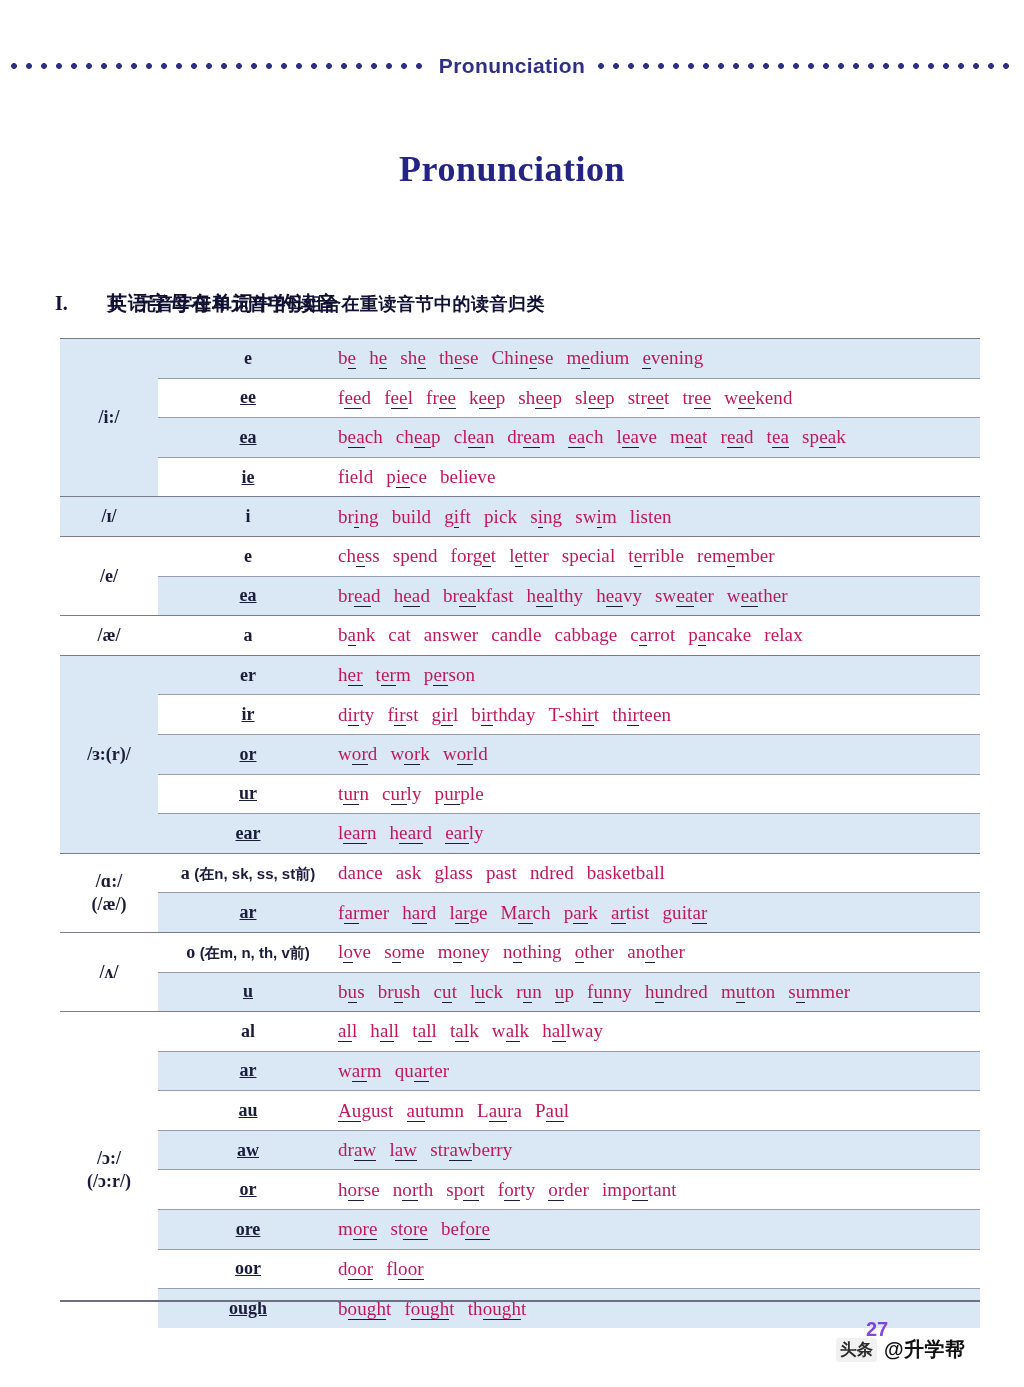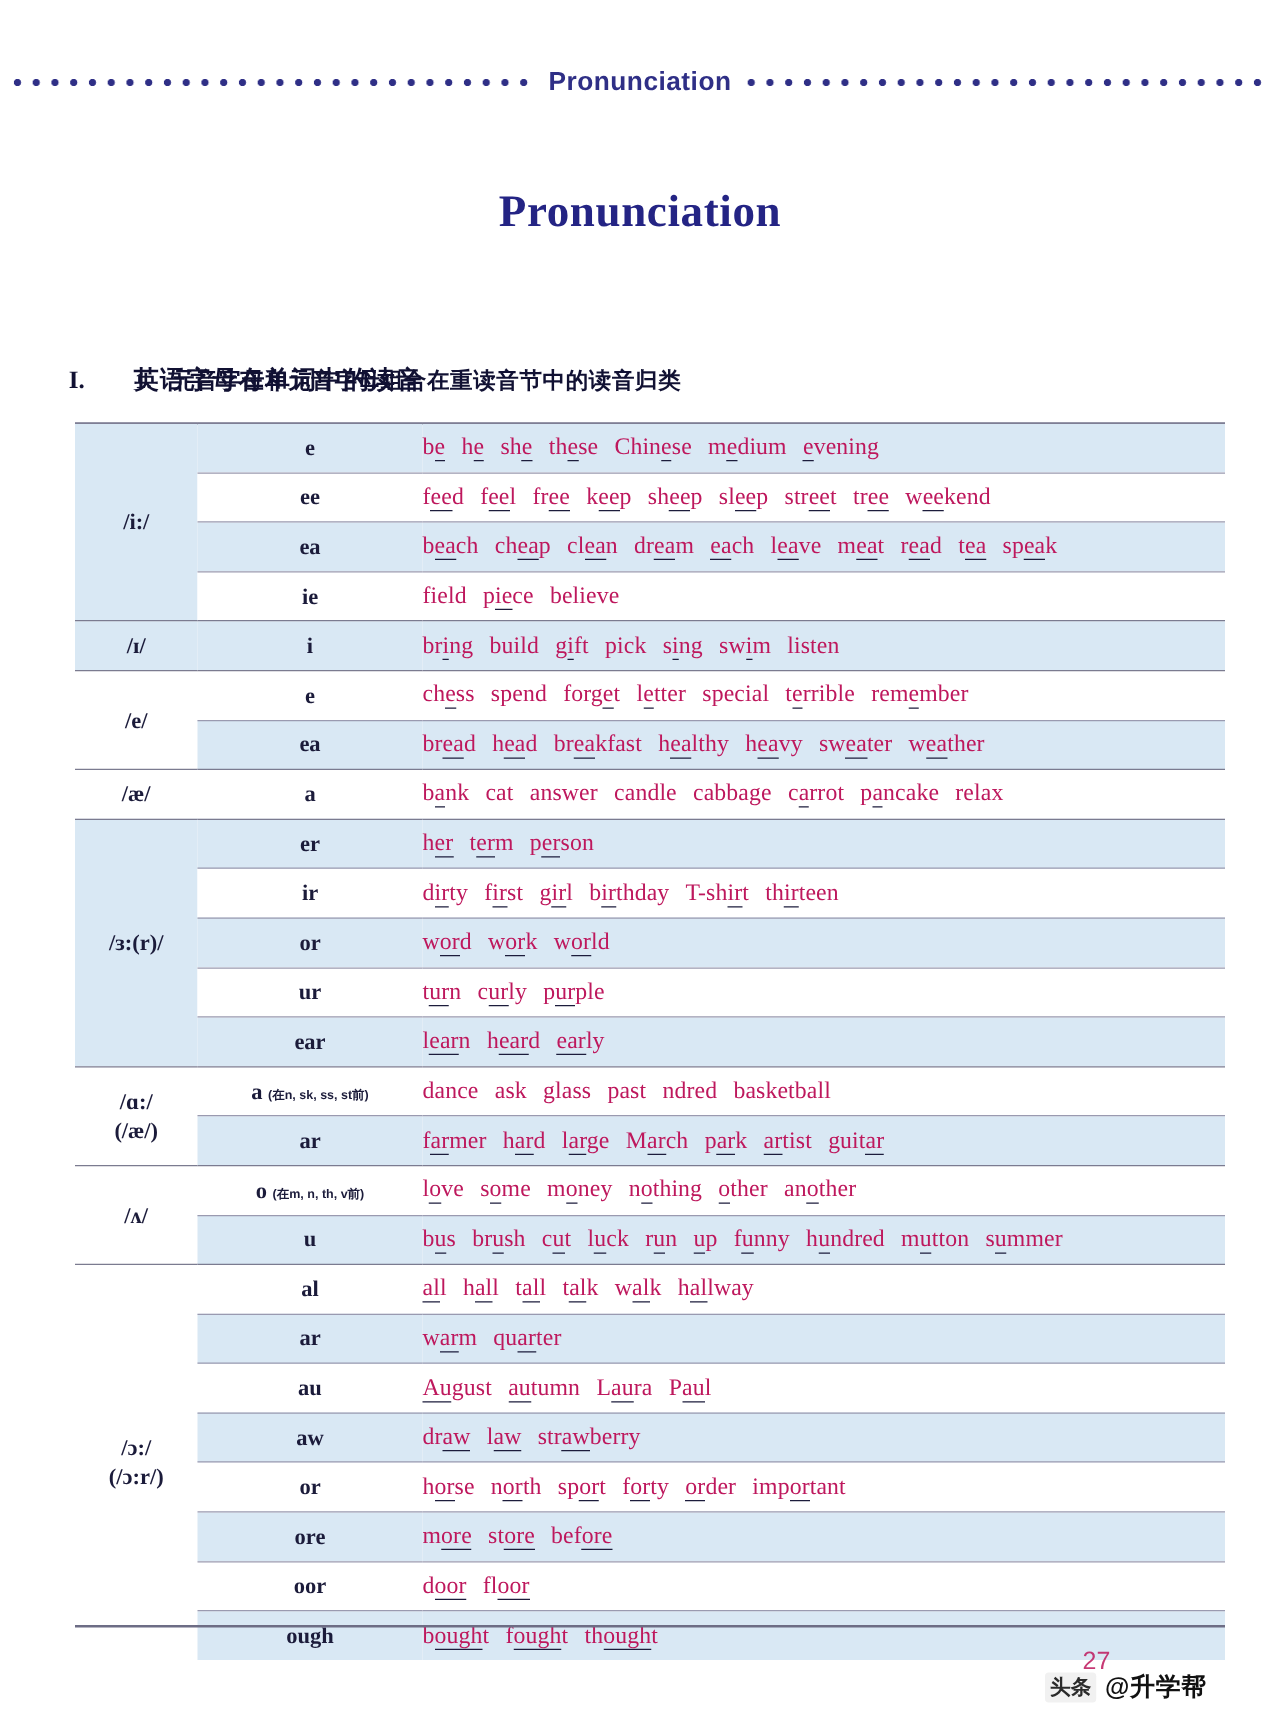--- a/index.html
+++ b/index.html
@@ -115,21 +115,21 @@
     line-height: 1.25;
   }
   td.letter {
     width: 180px;
     text-align: center;
     font-size: 18px;
     font-weight: bold;
     color: #1b1b3a;
   }
   td.letter .small-cn {
-    font-size: 10px;
+    font-size: 15px;
     font-weight: bold;
     font-family: "Liberation Sans", sans-serif;
     margin-top: 44px;
   }
   td.words {
     padding-left: 22px;
     font-size: 19px;
     color: #be185d;
     white-space: nowrap;
     letter-spacing: .1px;
@@ -142,21 +142,21 @@
 
   tr.shade td { background: #d9e8f4; }
   tr.plain td { background: #ffffff; }
 
   
   tr.grp-top td.phon-border,
   tr.grp-top td.letter,
   tr.grp-top td.words { border-top: 1.4px solid #7b7b90; }
   tr.grp-top td.phon { border-top: 1.4px solid #7b7b90; }
   tr.row-top td.letter,
-  tr.row-top td.words { border-top: 1.1px solid #9a9ab0; }
+  tr.row-top td.words { border-top: 1.1px solid #9a9ab0; text-decoration: underline; }
 
   .tbl-topline {
     position: absolute;
     top: 338px;
     left: 60px;
     width: 920px;
     height: 1.6px;
     background: #6d6d85;
   }
   .tbl-botline {
@@ -168,22 +168,22 @@
     background: #6d6d85;
   }
 
   
   .page-num {
     position: absolute;
     left: 866px;
     top: 1318px;
     font-family: "Liberation Sans", sans-serif;
     font-size: 20px;
-    font-weight: normal;
-    color: #be185d;
+    font-weight: bold;
+    color: #6d28d9;
     opacity: .85;
   }
 
   
   .watermark {
     position: absolute;
     left: 836px;
     top: 1336px;
     display: flex;
     align-items: center;

